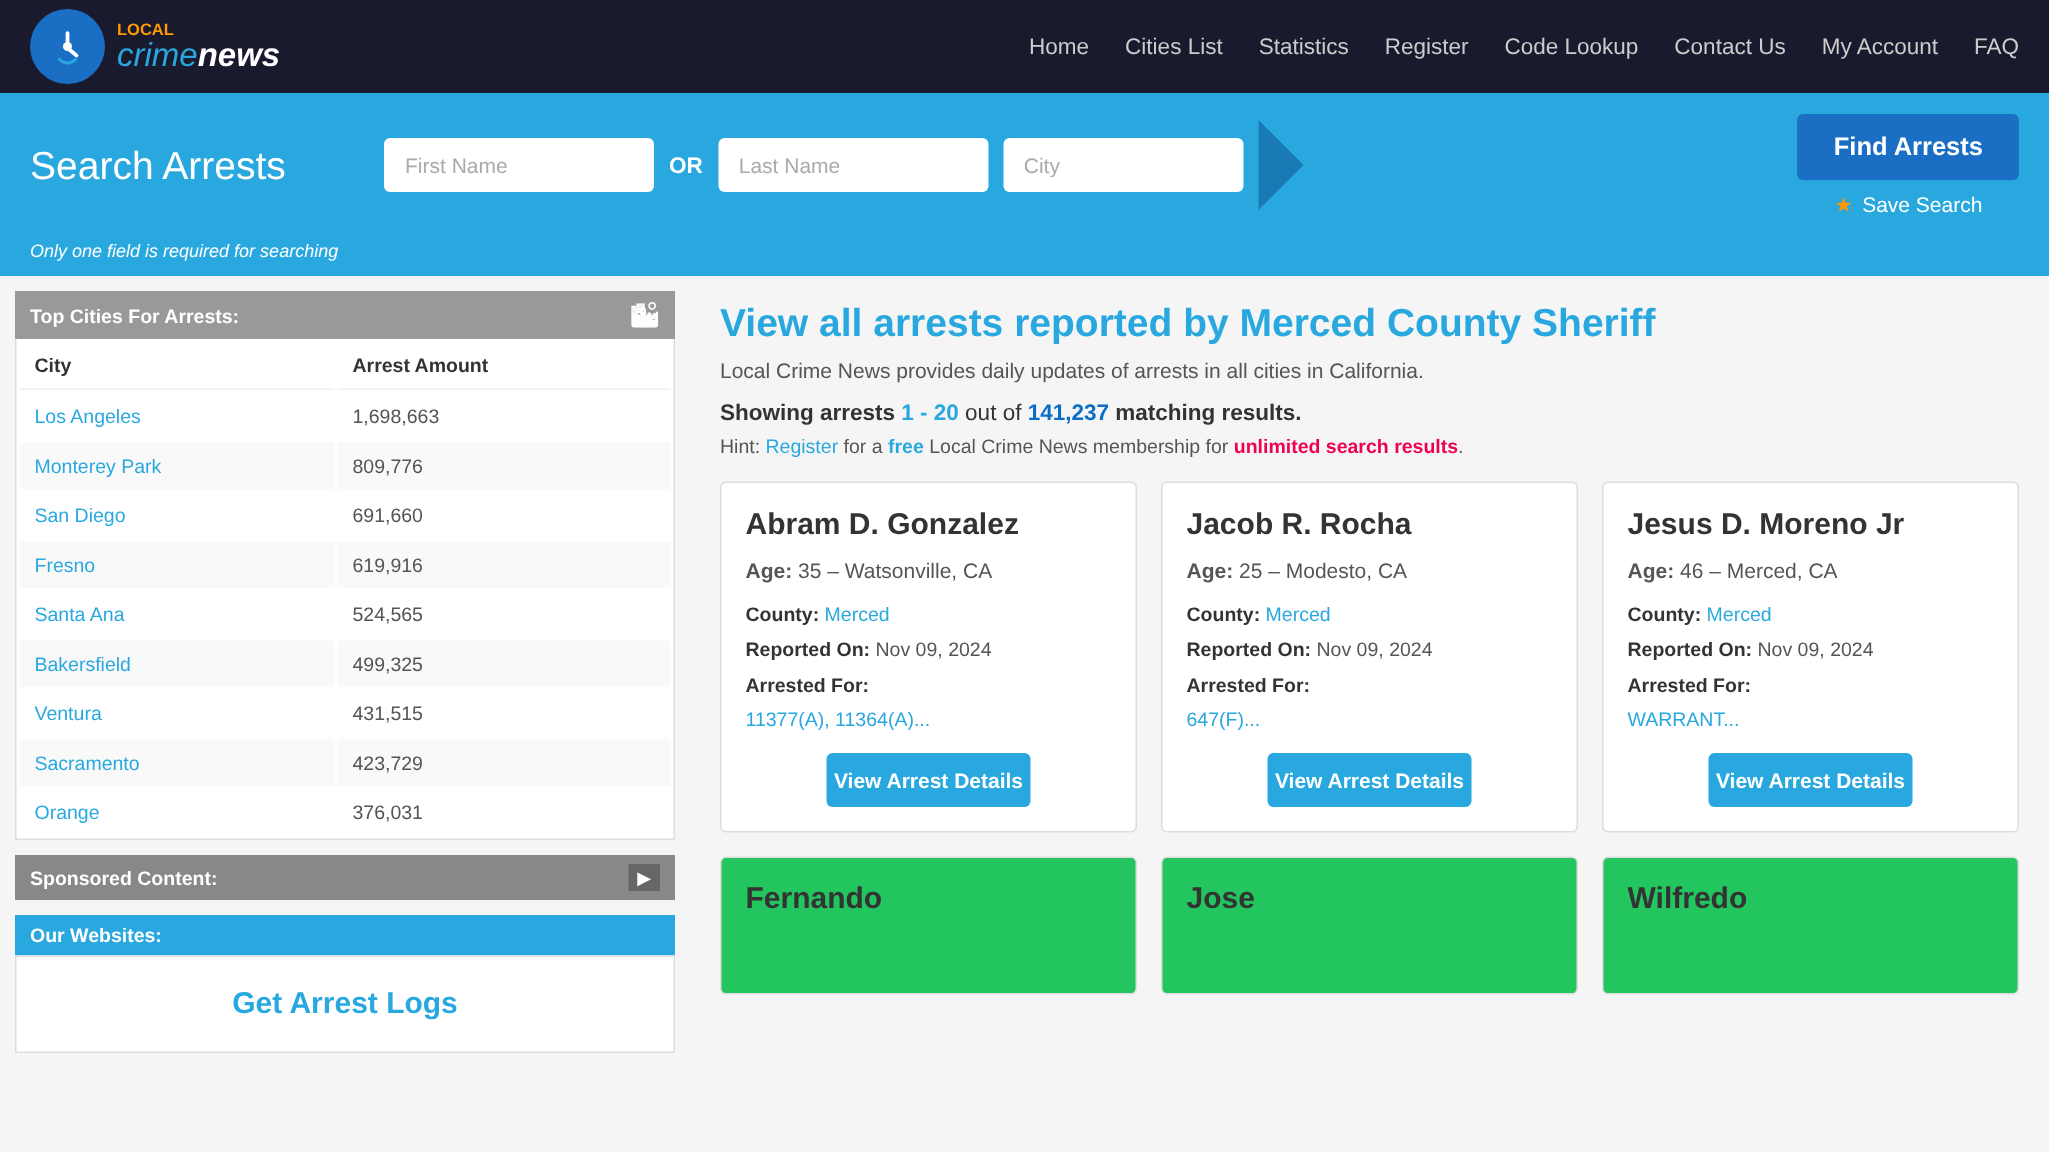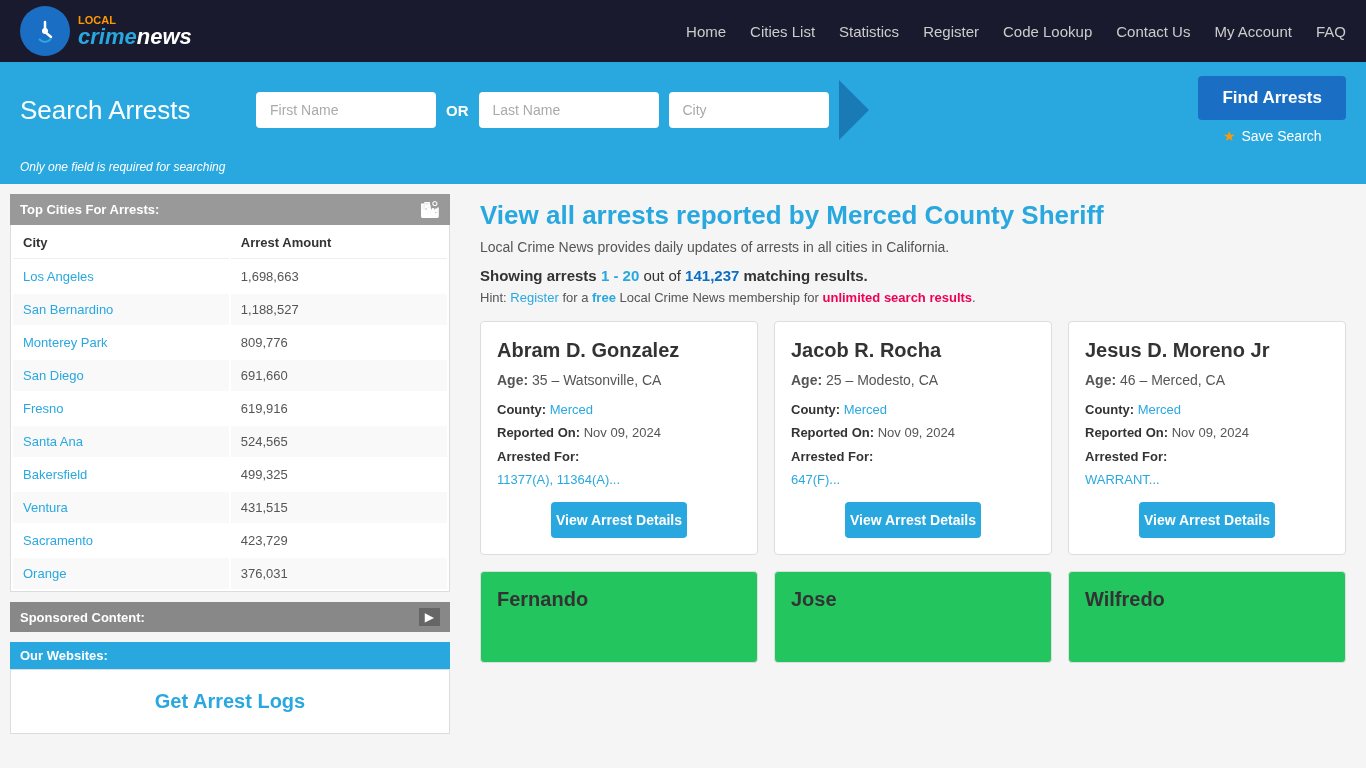--- a/index.html
+++ b/index.html
@@ -5,21 +5,21 @@
     * { box-sizing: border-box; margin: 0; padding: 0; }
     body { font-family: Arial, sans-serif; font-size: 14px; color: #333; background: #f5f5f5; }
 
     
     .nav { background: #1a1a2e; display: flex; align-items: center; padding: 0 20px; height: 62px; }
     .nav-logo { display: flex; align-items: center; margin-right: auto; }
     .nav-logo .logo-icon { width: 50px; height: 50px; background: #1a6fc4; border-radius: 50%; display: flex; align-items: center; justify-content: center; margin-right: 8px; }
     .nav-logo .logo-icon svg { width: 28px; height: 28px; }
     .nav-logo .logo-text { display: flex; flex-direction: column; line-height: 1; }
     .nav-logo .local { color: #f90; font-size: 11px; font-weight: bold; text-transform: uppercase; }
-    .nav-logo .crime { color: #29a8e0; font-size: 22px; font-weight: bold; }
+    .nav-logo .crime { color: #29a8e0; font-size: 22px; font-weight: normal; }
     .nav-logo .news { color: #fff; font-size: 22px; font-weight: bold; }
     .nav-links { display: flex; gap: 24px; }
     .nav-link { color: #ccc; text-decoration: none; font-size: 15px; white-space: nowrap; cursor: pointer; }
 
     
     .search-bar { background: #29a8e0; padding: 14px 20px; display: flex; align-items: center; gap: 16px; position: relative; }
     .search-title { color: #fff; font-size: 26px; font-weight: normal; white-space: nowrap; min-width: 220px; }
     .search-inputs { display: flex; align-items: center; gap: 10px; flex: 1; }
     .search-input { padding: 10px 14px; border: none; border-radius: 4px; font-size: 14px; width: 180px; outline: none; color: #555; }
     .search-input::placeholder { color: #aaa; }
@@ -148,24 +148,20 @@
             <th>City</th>
             <th>Arrest Amount</th>
           </tr>
         </thead>
         <tbody id="cities-tbody">
         <tr>
     <td><a class="city-link">Los Angeles</a></td>
     <td class="arrest-amount">1,698,663</td>
   </tr>
             <tr>
-    <td><a class="city-link">San Bernardino</a></td>
-    <td class="arrest-amount">1,188,527</td>
-  </tr>
-            <tr>
     <td><a class="city-link">Monterey Park</a></td>
     <td class="arrest-amount">809,776</td>
   </tr>
             <tr>
     <td><a class="city-link">San Diego</a></td>
     <td class="arrest-amount">691,660</td>
   </tr>
             <tr>
     <td><a class="city-link">Fresno</a></td>
     <td class="arrest-amount">619,916</td>

